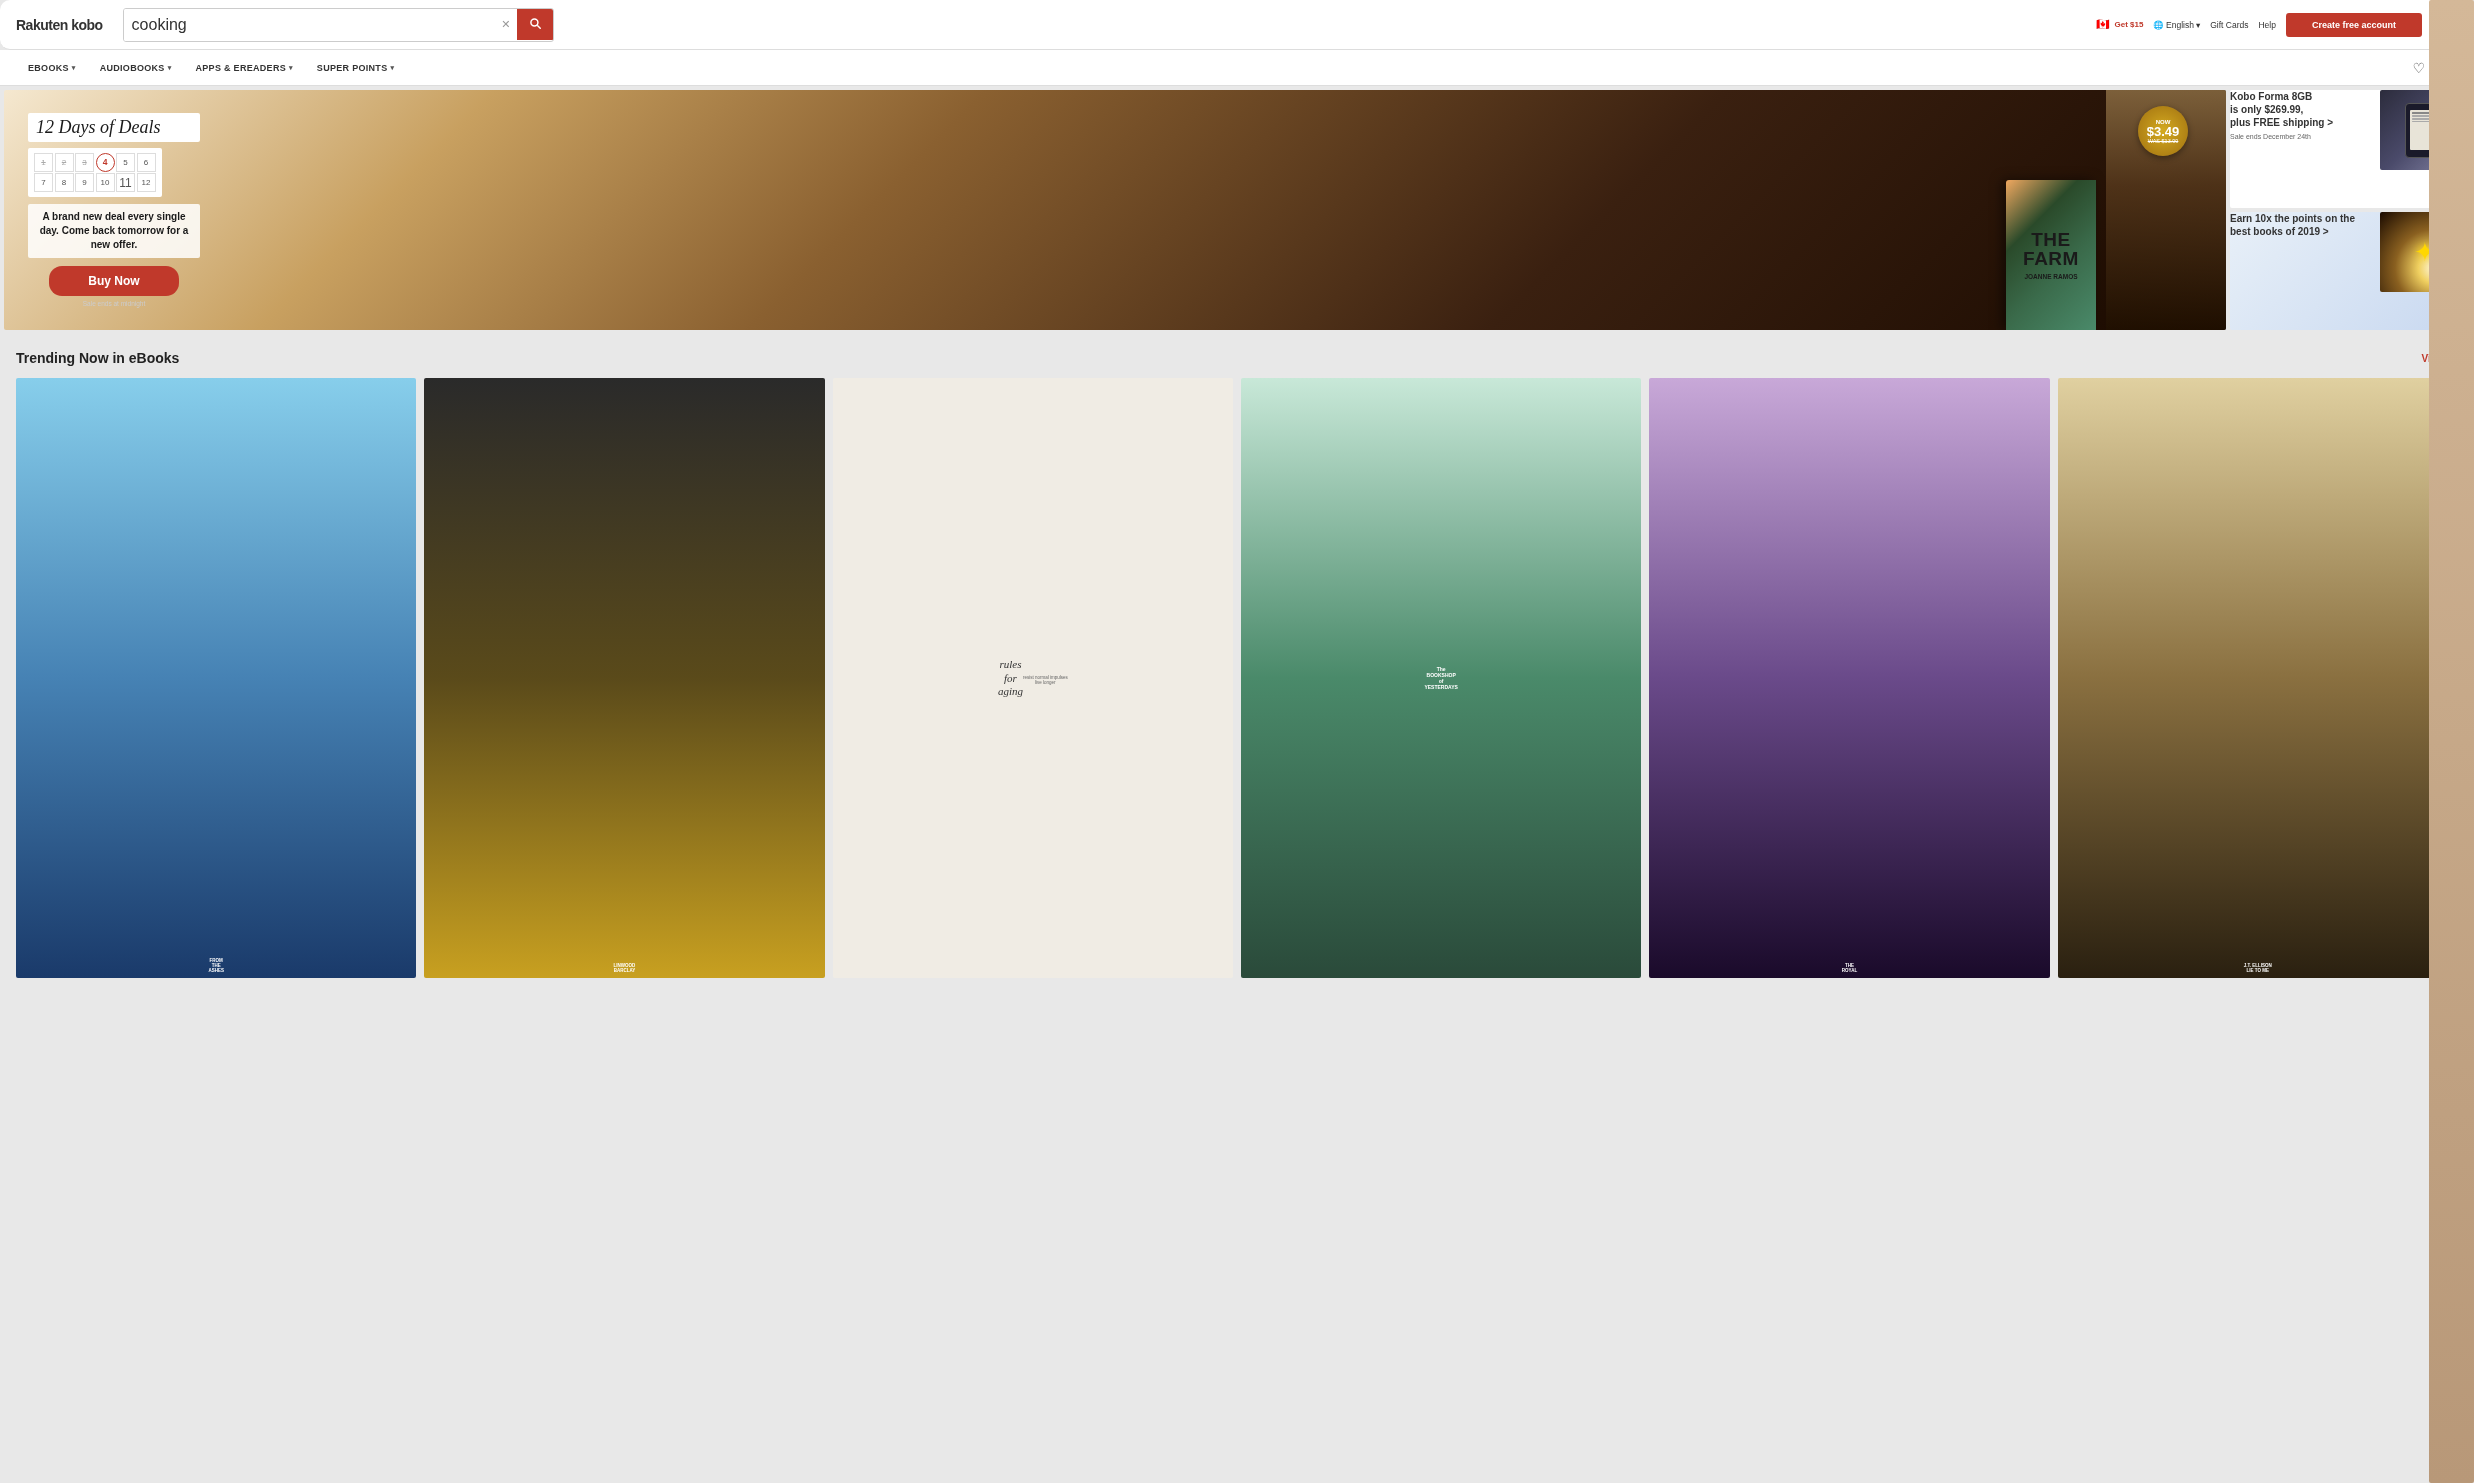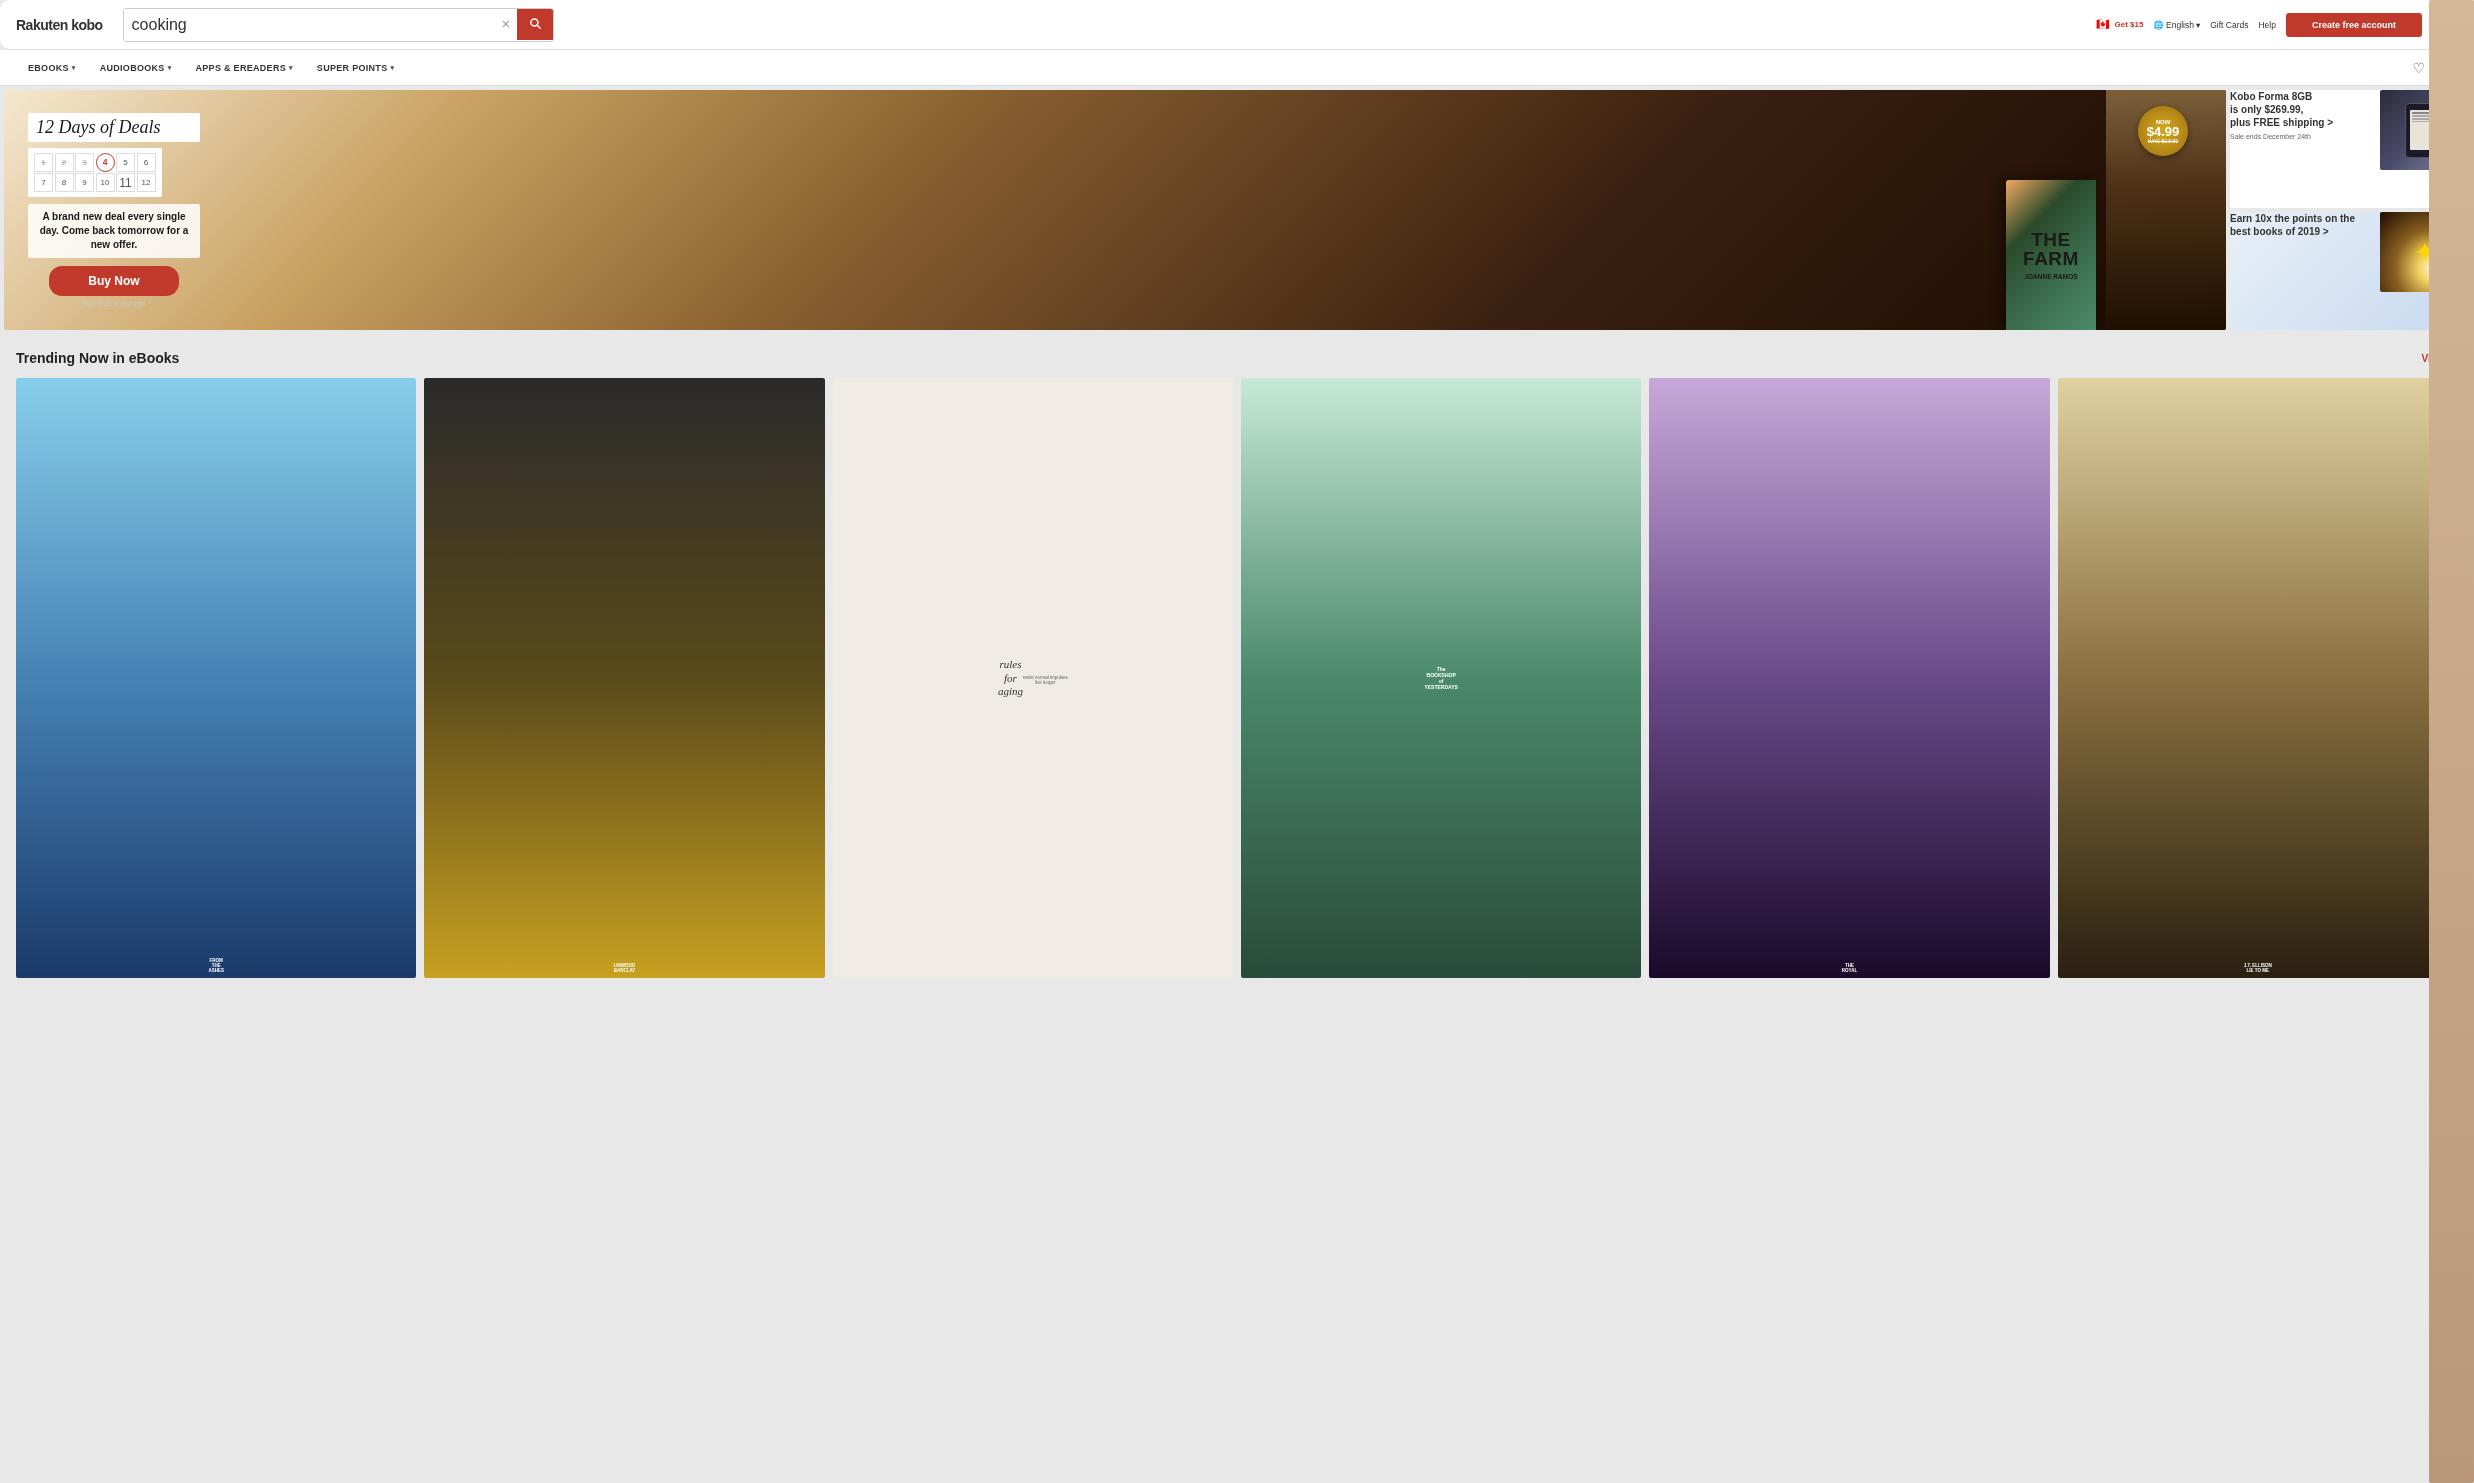--- a/index.html
+++ b/index.html
@@ -412,21 +412,21 @@
         <div style="color:#ccc;font-size:6.5px;margin-top:4px;text-align:center;">Sale ends at midnight</div>
       </div>
 
       <div style="position:absolute;right:130px;bottom:0;width:90px;height:150px;background:linear-gradient(135deg,#f0a860 0%,#2a4a2a 30%,#3a6a4a 60%,#4a8a6a 100%);border-radius:3px 0 0 0;box-shadow:-4px 0 12px rgba(0,0,0,0.5);display:flex;flex-direction:column;align-items:center;justify-content:center;padding:8px;">
         <div style="font-size:19px;font-weight:900;color:#1a1a1a;text-align:center;line-height:1;letter-spacing:0.5px;text-transform:uppercase;">THE<br>FARM</div>
         <div style="font-size:6.5px;color:#1a1a1a;margin-top:5px;text-align:center;font-weight:bold;">JOANNE RAMOS</div>
       </div>
 
       <div style="position:absolute;top:16px;right:38px;background:radial-gradient(circle,#d4aa20,#a07010);width:50px;height:50px;border-radius:50%;display:flex;flex-direction:column;align-items:center;justify-content:center;color:#fff;z-index:3;box-shadow:0 2px 6px rgba(0,0,0,0.4);">
         <div style="font-size:6px;font-weight:bold;">NOW</div>
-        <div style="font-size:13px;font-weight:900;line-height:1;">$4.99</div>
+        <div style="font-size:13px;font-weight:900;line-height:1;">$3.49</div>
         <div style="font-size:5.5px;text-decoration:line-through;">WAS $13.99</div>
       </div>
 
       <div style="position:absolute;right:0;top:0;width:120px;height:100%;background:linear-gradient(180deg,#a08050 0%,#604020 40%,#201000 100%);opacity:0.7;"></div>
     </div>
 
     <div class="banner-side">
 
       <div class="side-card">
         <div class="side-card-text">

